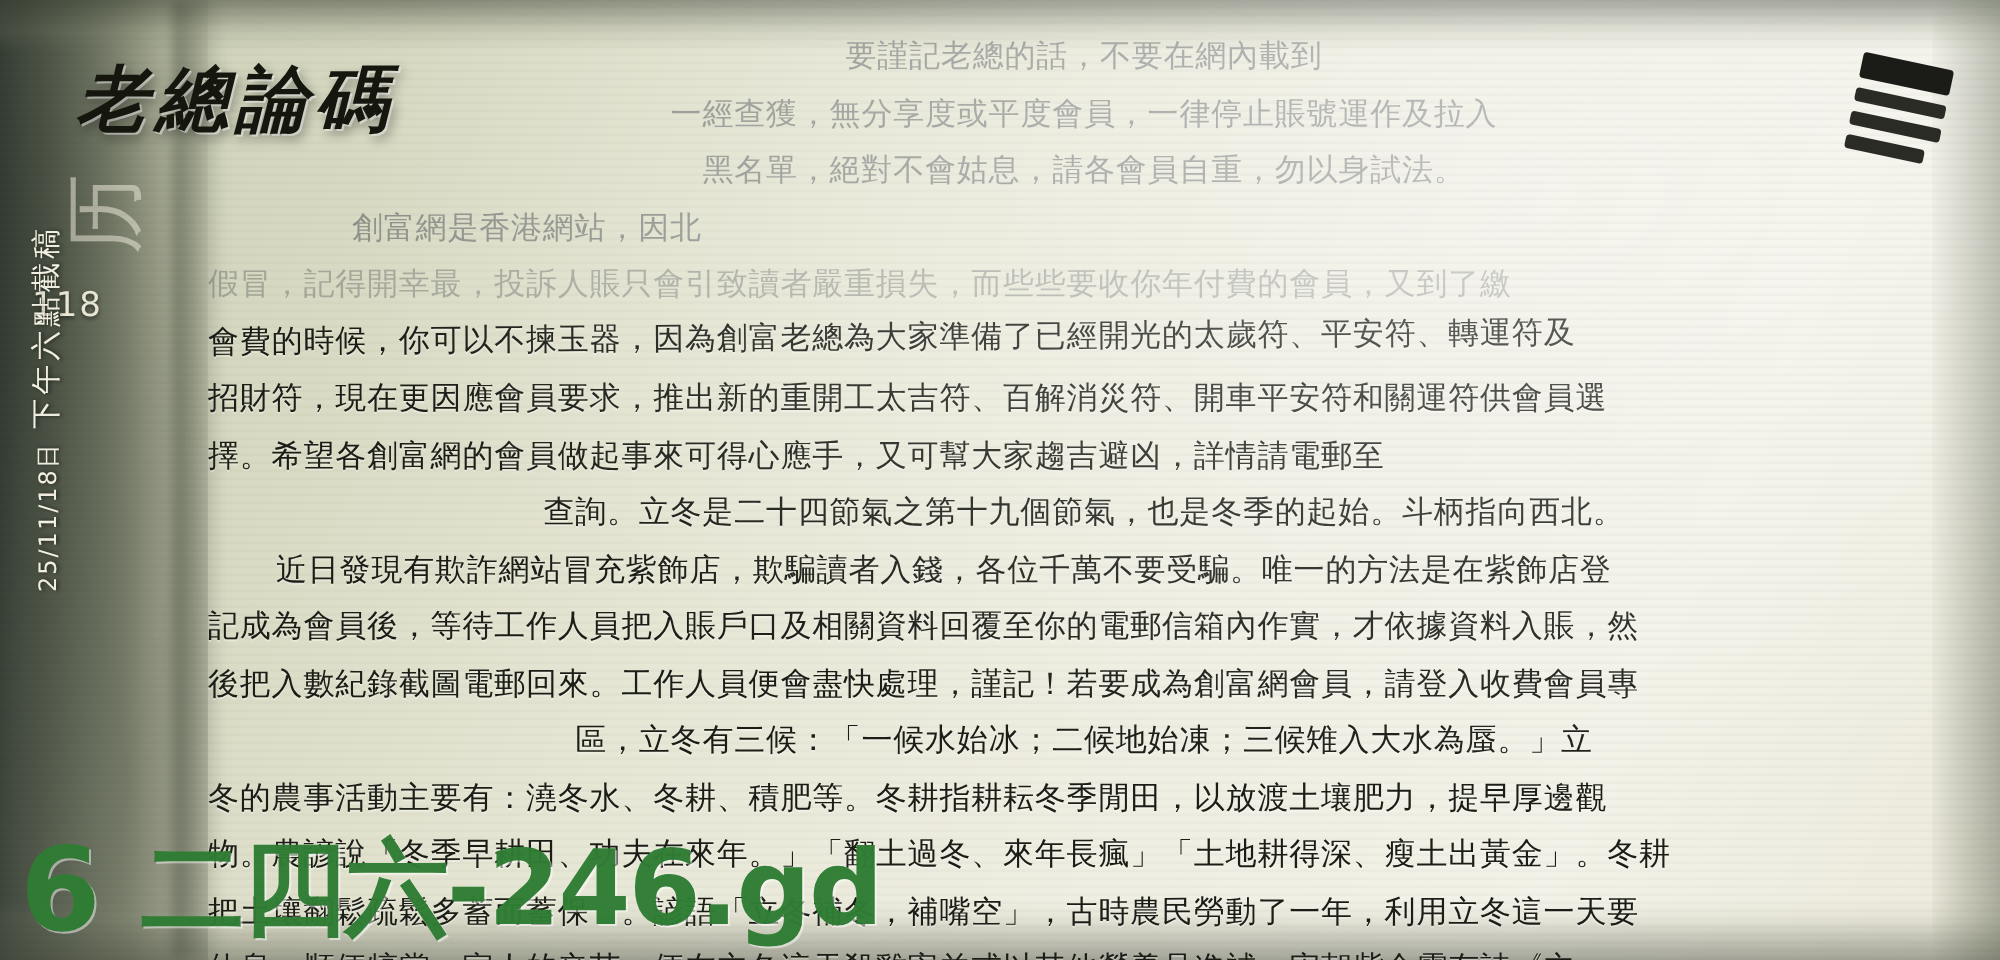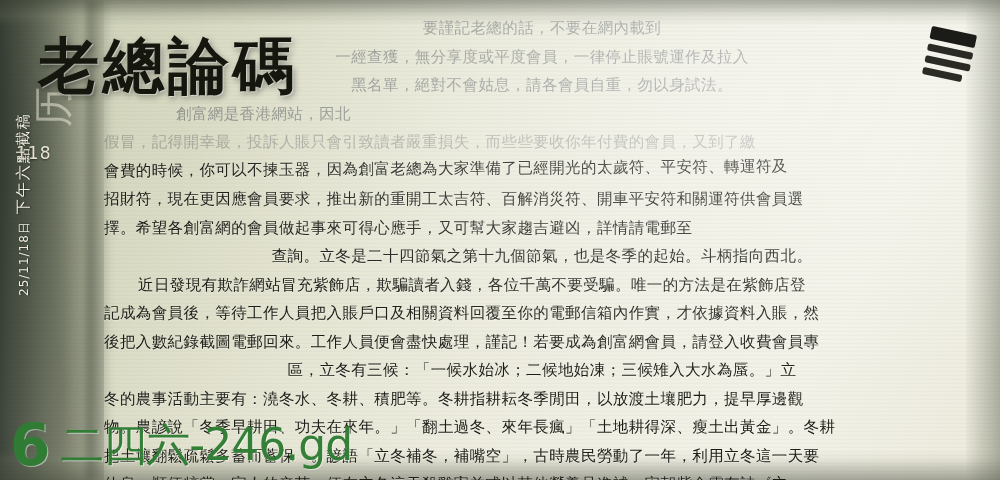--- a/index.html
+++ b/index.html
@@ -111,28 +111,29 @@
     text-align: center;
     transform: rotate(-90deg);
     letter-spacing: -2px;
   }
 
   
   .masthead {
     position: absolute;
     left: 38px;
     top: 26px;
-    font-size: 61px;
+    font-size: 36px;
     letter-spacing: 4px;
     color: #15170f;
     font-weight: bold;
     text-shadow: 1px 1px 0 rgba(255,255,255,0.45), 2px 3px 6px rgba(0,0,0,0.35);
     font-family: "DejaVu Serif", serif;
     white-space: nowrap;
     z-index: 5;
+    font-style: italic;
   }
 
   
   .ink-stamp {
     position: absolute;
     right: 24px;
     top: 24px;
     width: 54px;
     height: 66px;
     transform: rotate(12deg);
@@ -191,23 +192,23 @@
   }
   .wm-six {
     font-size: 58px;
     font-weight: bold;
     color: #2f7d34;
     font-family: "DejaVu Sans", sans-serif;
     line-height: 58px;
     text-shadow: 1px 1px 0 rgba(255,255,255,0.5);
   }
   .wm-text {
-    margin-left: 10px;
-    font-size: 44px;
-    font-weight: normal;
+    margin-left: 20px;
+    font-size: 52px;
+    font-weight: bold;
     color: #2f7d34;
     line-height: 52px;
     letter-spacing: -1px;
     text-shadow: 1px 1px 0 rgba(255,255,255,0.5);
     font-family: "DejaVu Sans", sans-serif;
   }
 </style>
 </head>
 <body>
 

